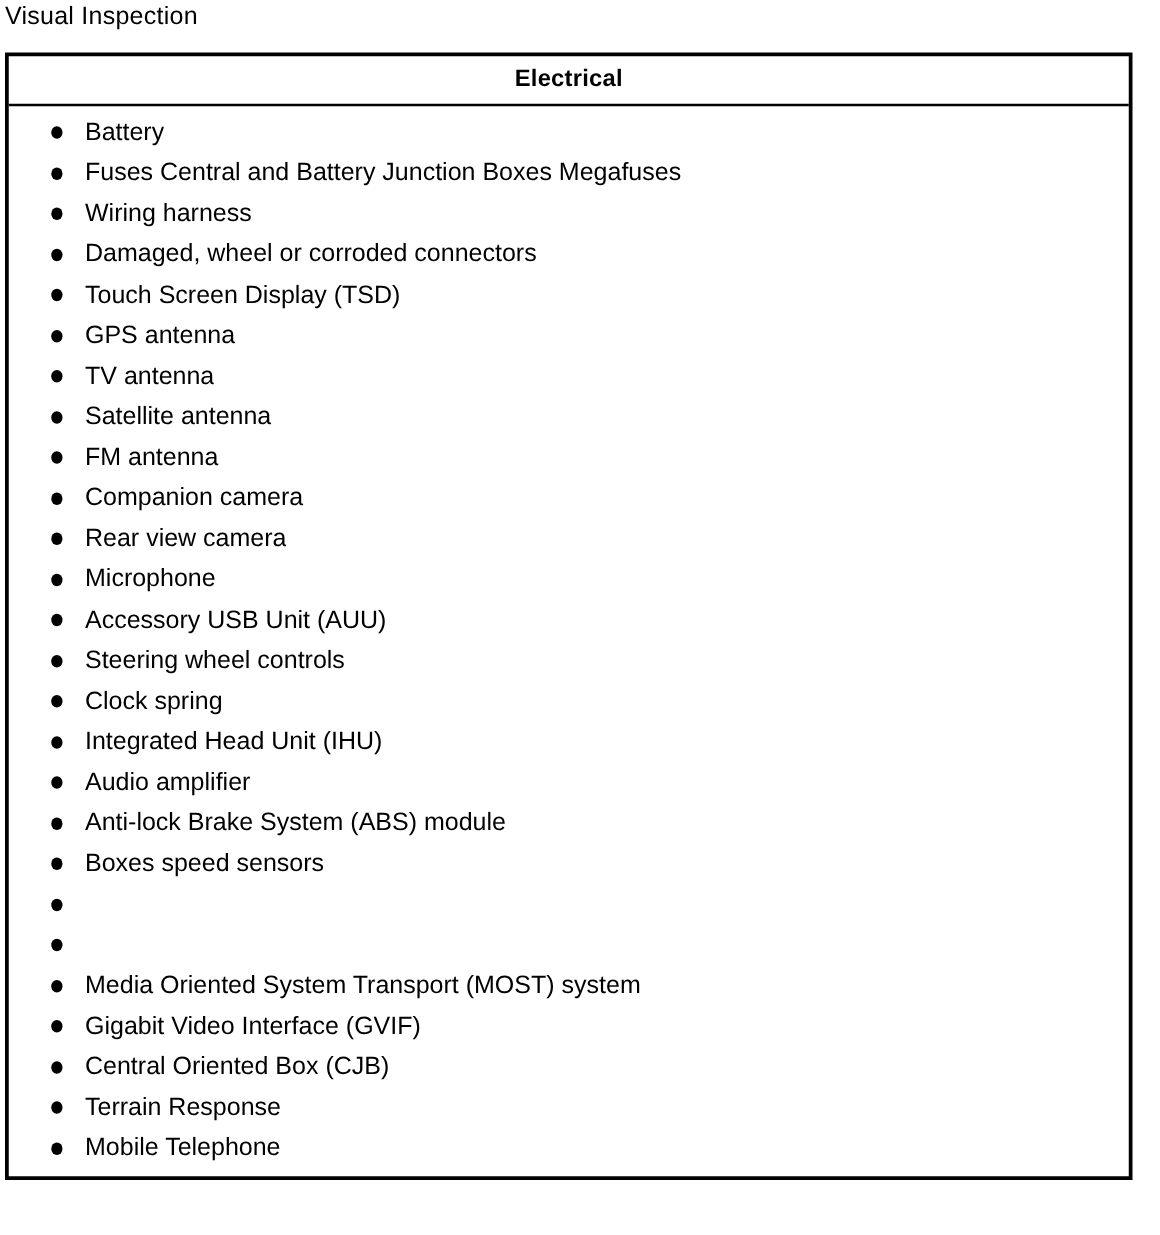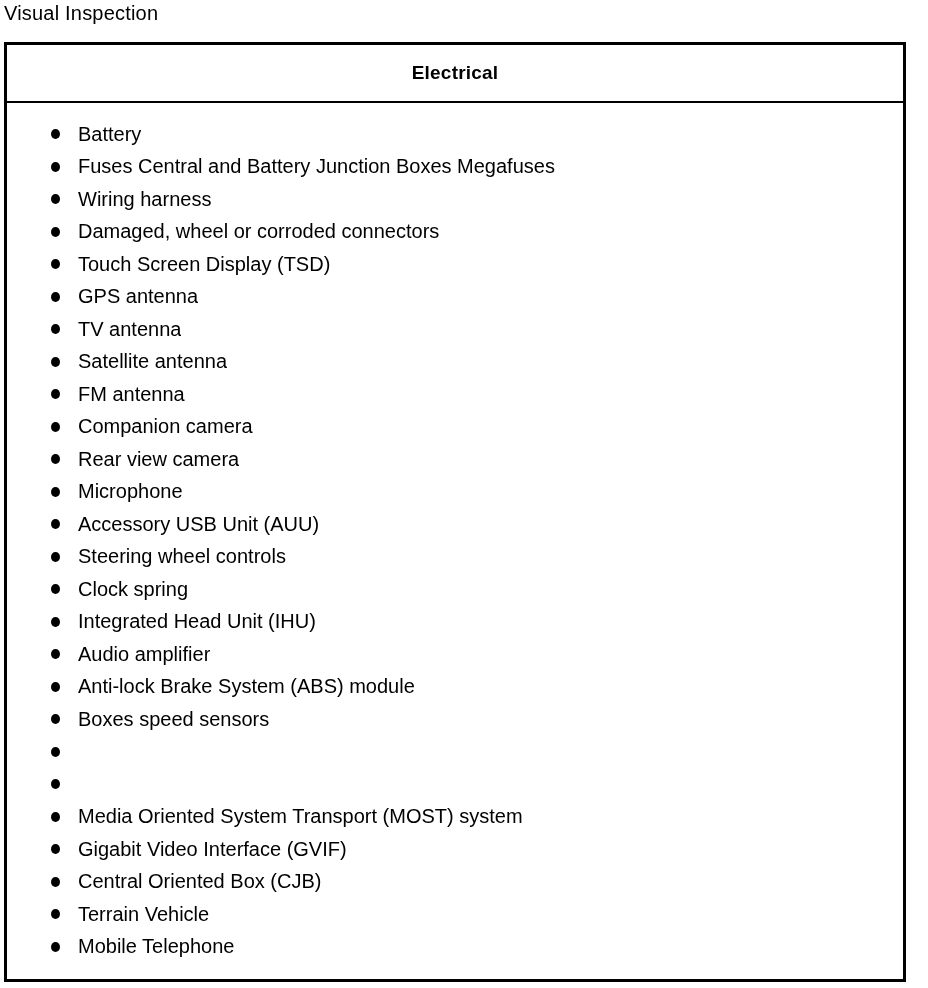--- a/index.html
+++ b/index.html
@@ -26,31 +26,31 @@
   }
   .inspection-table {
     position: absolute;
     top: 42px;
     left: 4px;
     width: 902px;
     border: 3px solid #000000;
     background: #ffffff;
   }
   .table-header {
-    height: 58px;
+    height: 40px;
     border-bottom: 2px solid #000000;
     display: flex;
     align-items: center;
     justify-content: center;
     font-size: 19px;
     font-weight: 700;
     letter-spacing: 0.2px;
   }
   .item-list {
-    margin: 10px;
+    margin: 0;
     padding: 5px 0 6px 0;
     list-style: none;
   }
   .item {
     height: 32.5px;
     display: flex;
     align-items: center;
     font-size: 20px;
     white-space: nowrap;
   }
@@ -165,20 +165,20 @@
     <li class="item">
         <span class="bullet"></span>
         <span class="item-text">Gigabit Video Interface (GVIF)</span>
       </li>
     <li class="item">
         <span class="bullet"></span>
         <span class="item-text">Central Oriented Box (CJB)</span>
       </li>
     <li class="item">
         <span class="bullet"></span>
-        <span class="item-text">Terrain Vehicle</span>
+        <span class="item-text">Terrain Response</span>
       </li>
     <li class="item">
         <span class="bullet"></span>
         <span class="item-text">Mobile Telephone</span>
       </li>
   </ul>
 </div>
 
 </body></html>

